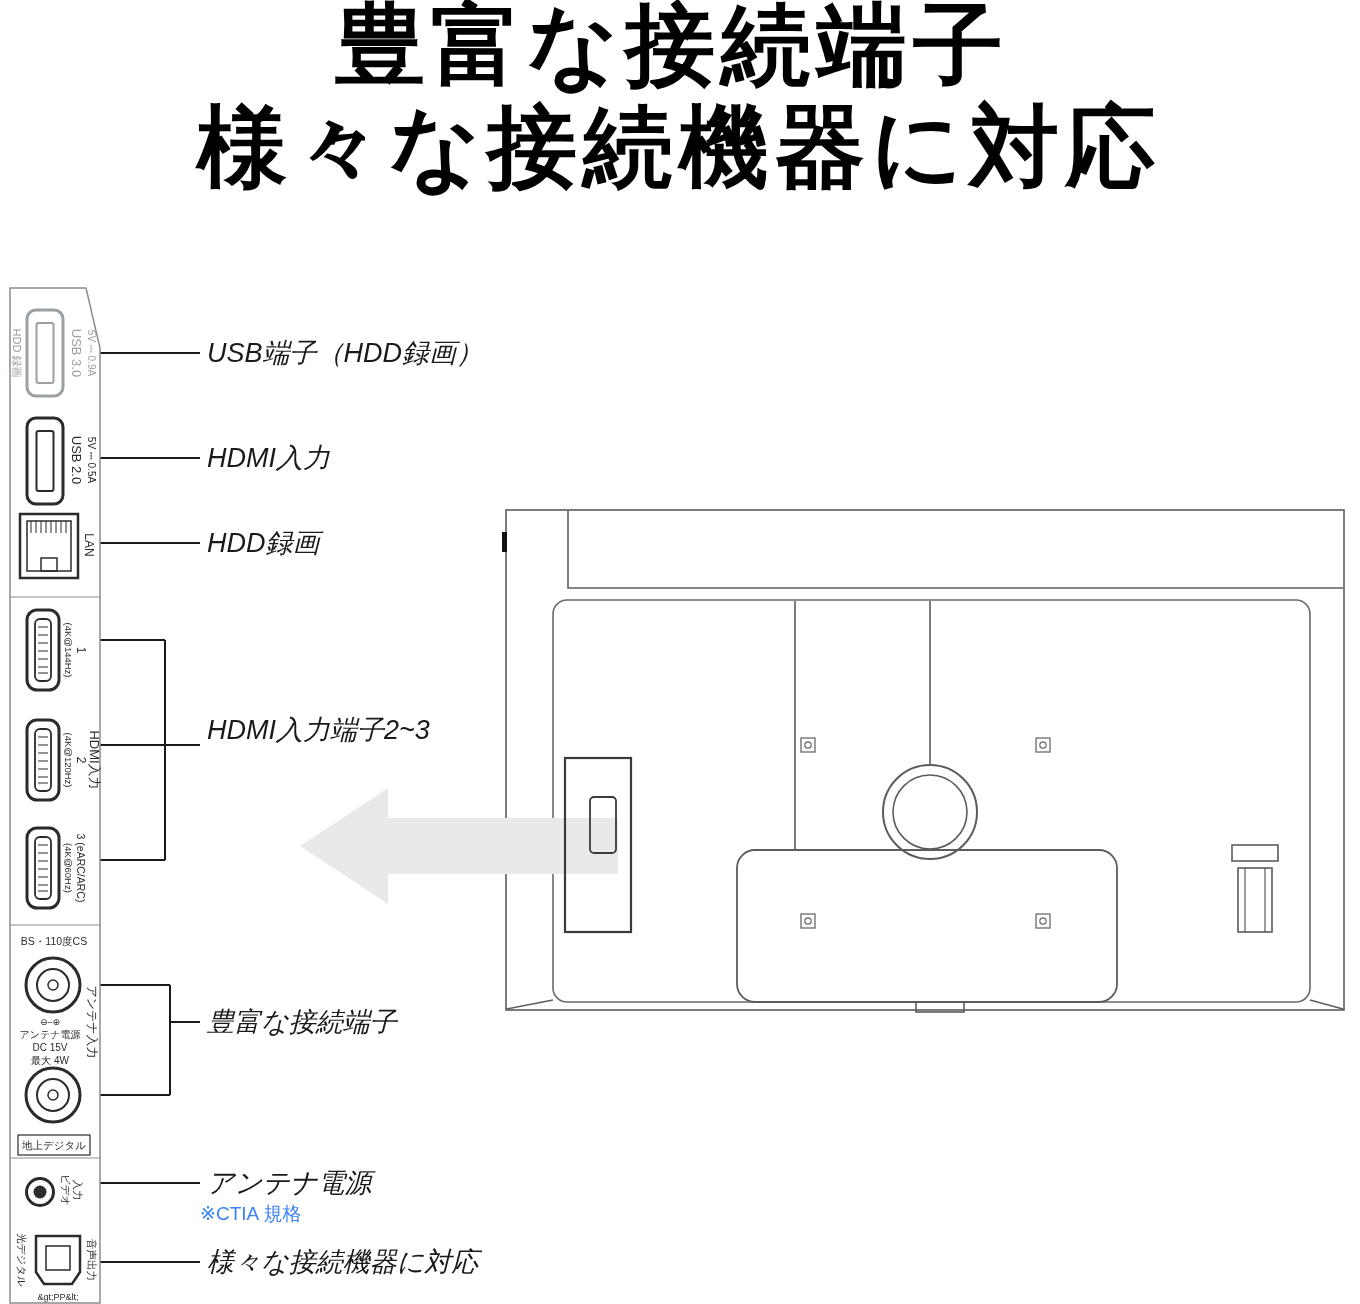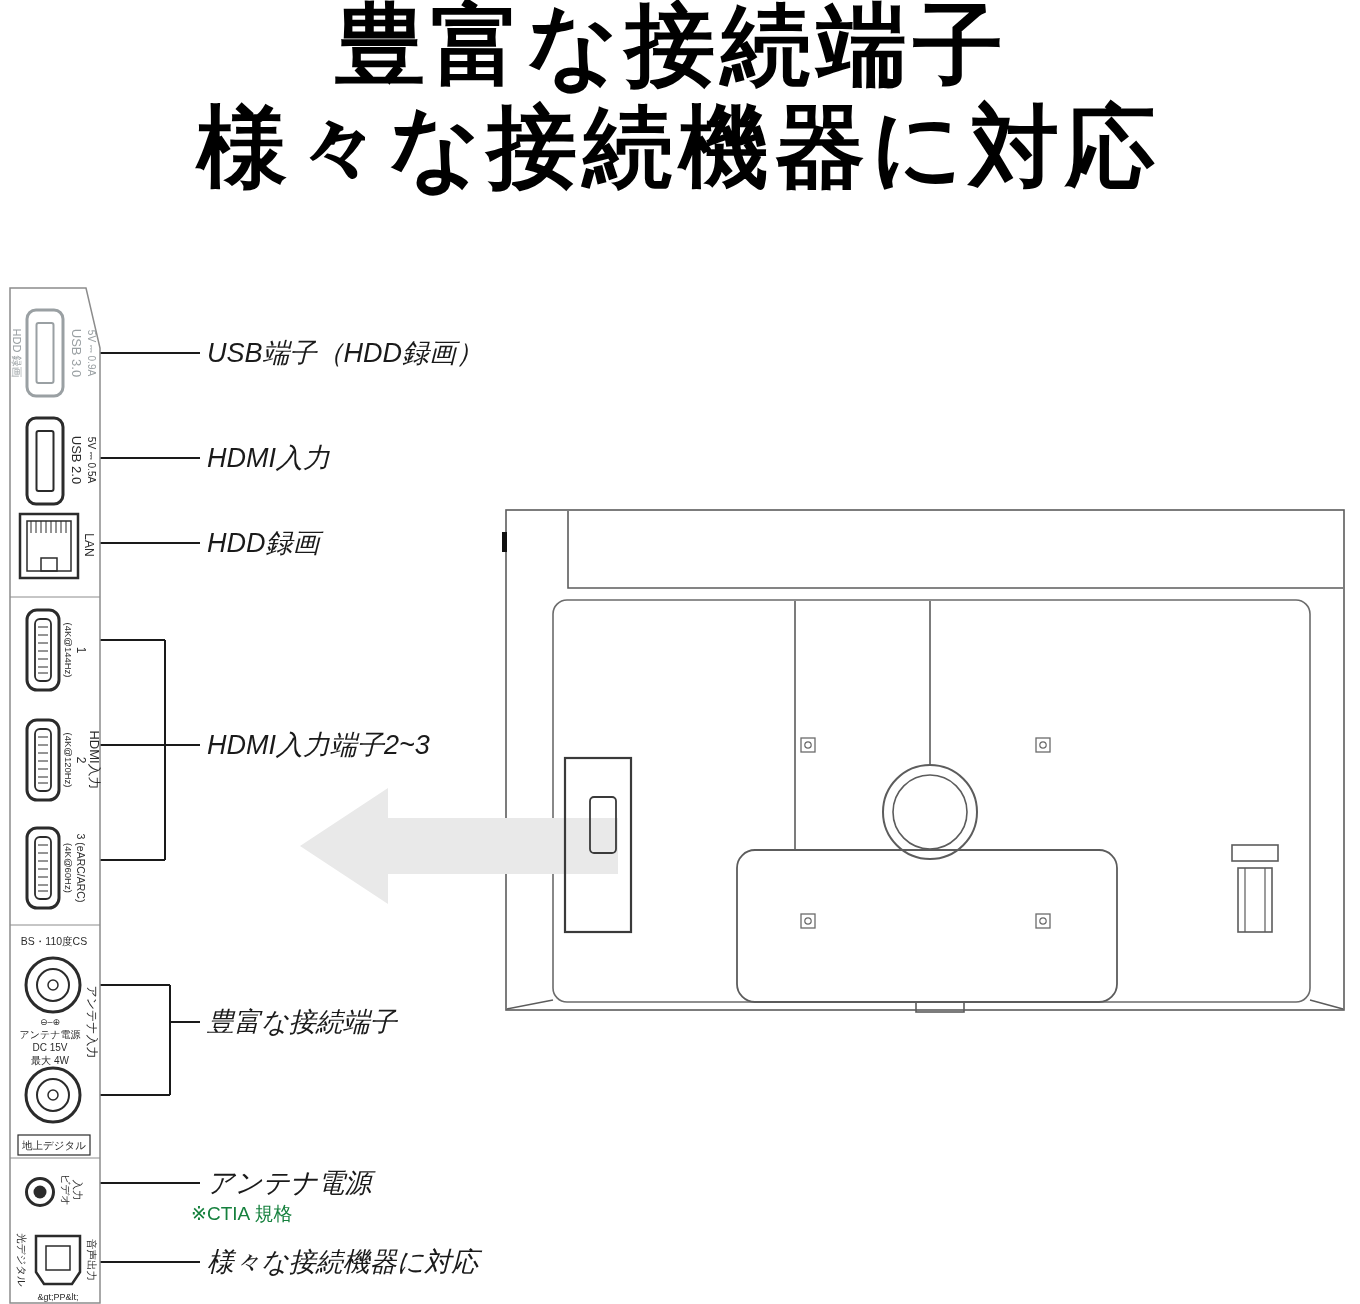--- a/index.html
+++ b/index.html
@@ -9,34 +9,34 @@
   }
   .title{
     position:absolute;font-weight:900;color:#000;font-size:90px;line-height:98px;
     letter-spacing:6px;white-space:nowrap;
   }
   #title-line1{left:335px;top:-4px;}
   #title-line2{left:197px;top:98px;text-align:center;}
   .callout{
     position:absolute;left:207px;font-size:27px;line-height:28px;white-space:nowrap;color:#1a1a1a;font-style:italic;
   }
-  .note{position:absolute;left:191px;font-size:19px;line-height:24px;white-space:nowrap;color:#15803d;}
+  .note{position:absolute;left:200px;font-size:19px;line-height:24px;white-space:nowrap;color:#3b82f6;}
   #diagram{position:absolute;left:0;top:0;}
   svg text{font-family:"Liberation Sans","DejaVu Sans",sans-serif;}
 </style>
 </head>
 <body>
 
 <div class="title" id="title-line1">豊富な接続端子</div>
 <div class="title" id="title-line2">様々な接続機器に対応</div>
 
 <div class="callout" style="top:339px">USB端子（HDD録画）</div>
 <div class="callout" style="top:444px">HDMI入力</div>
 <div class="callout" style="top:529px">HDD録画</div>
-<div class="callout" style="top:731px">HDMI入力端子2~3</div>
+<div class="callout" style="top:716px">HDMI入力端子2~3</div>
 <div class="callout" style="top:1008px">豊富な接続端子</div>
 <div class="callout" style="top:1169px">アンテナ電源</div>
 <div class="note" style="top:1202px">※CTIA 規格</div>
 <div class="callout" style="top:1248px">様々な接続機器に対応</div>
 
 <svg id="diagram" width="1360" height="1304" viewBox="0 0 1360 1304">
   <defs>
     <g id="usb-port">
       <rect x="0" y="0" width="36" height="86" rx="9" stroke="currentColor" stroke-width="3" fill="none"></rect>
       <rect x="9.5" y="13" width="17" height="60" rx="2" stroke="currentColor" stroke-width="2" fill="none"></rect>

